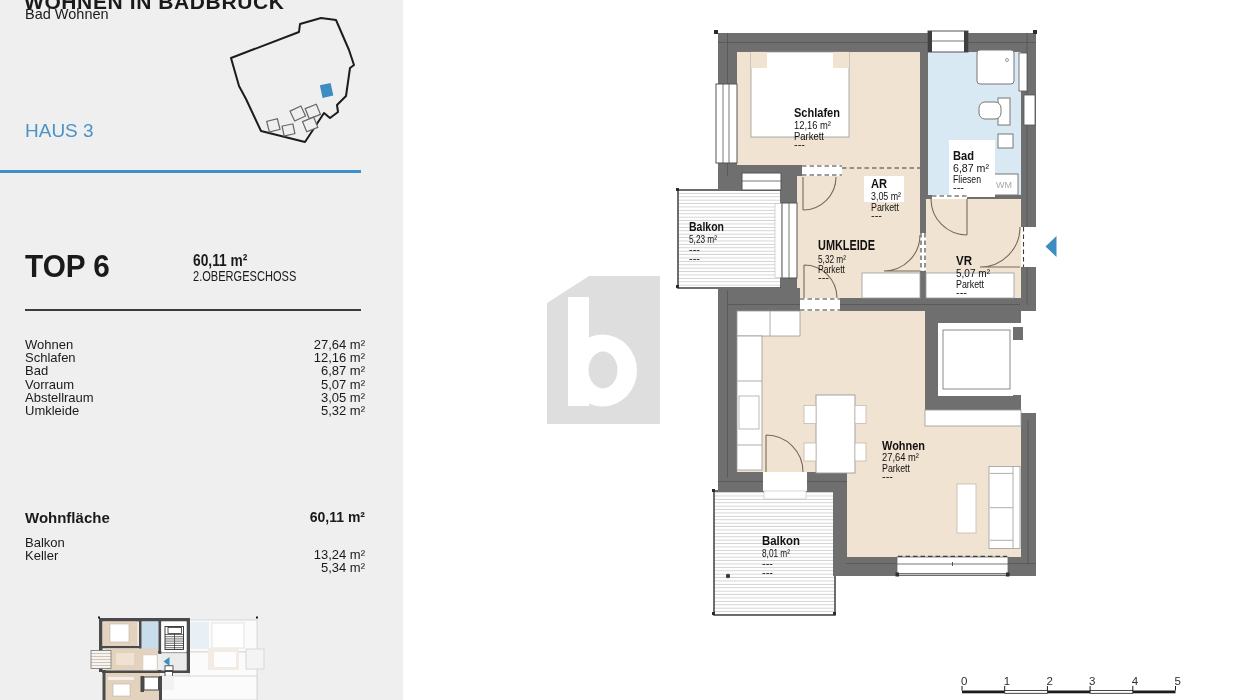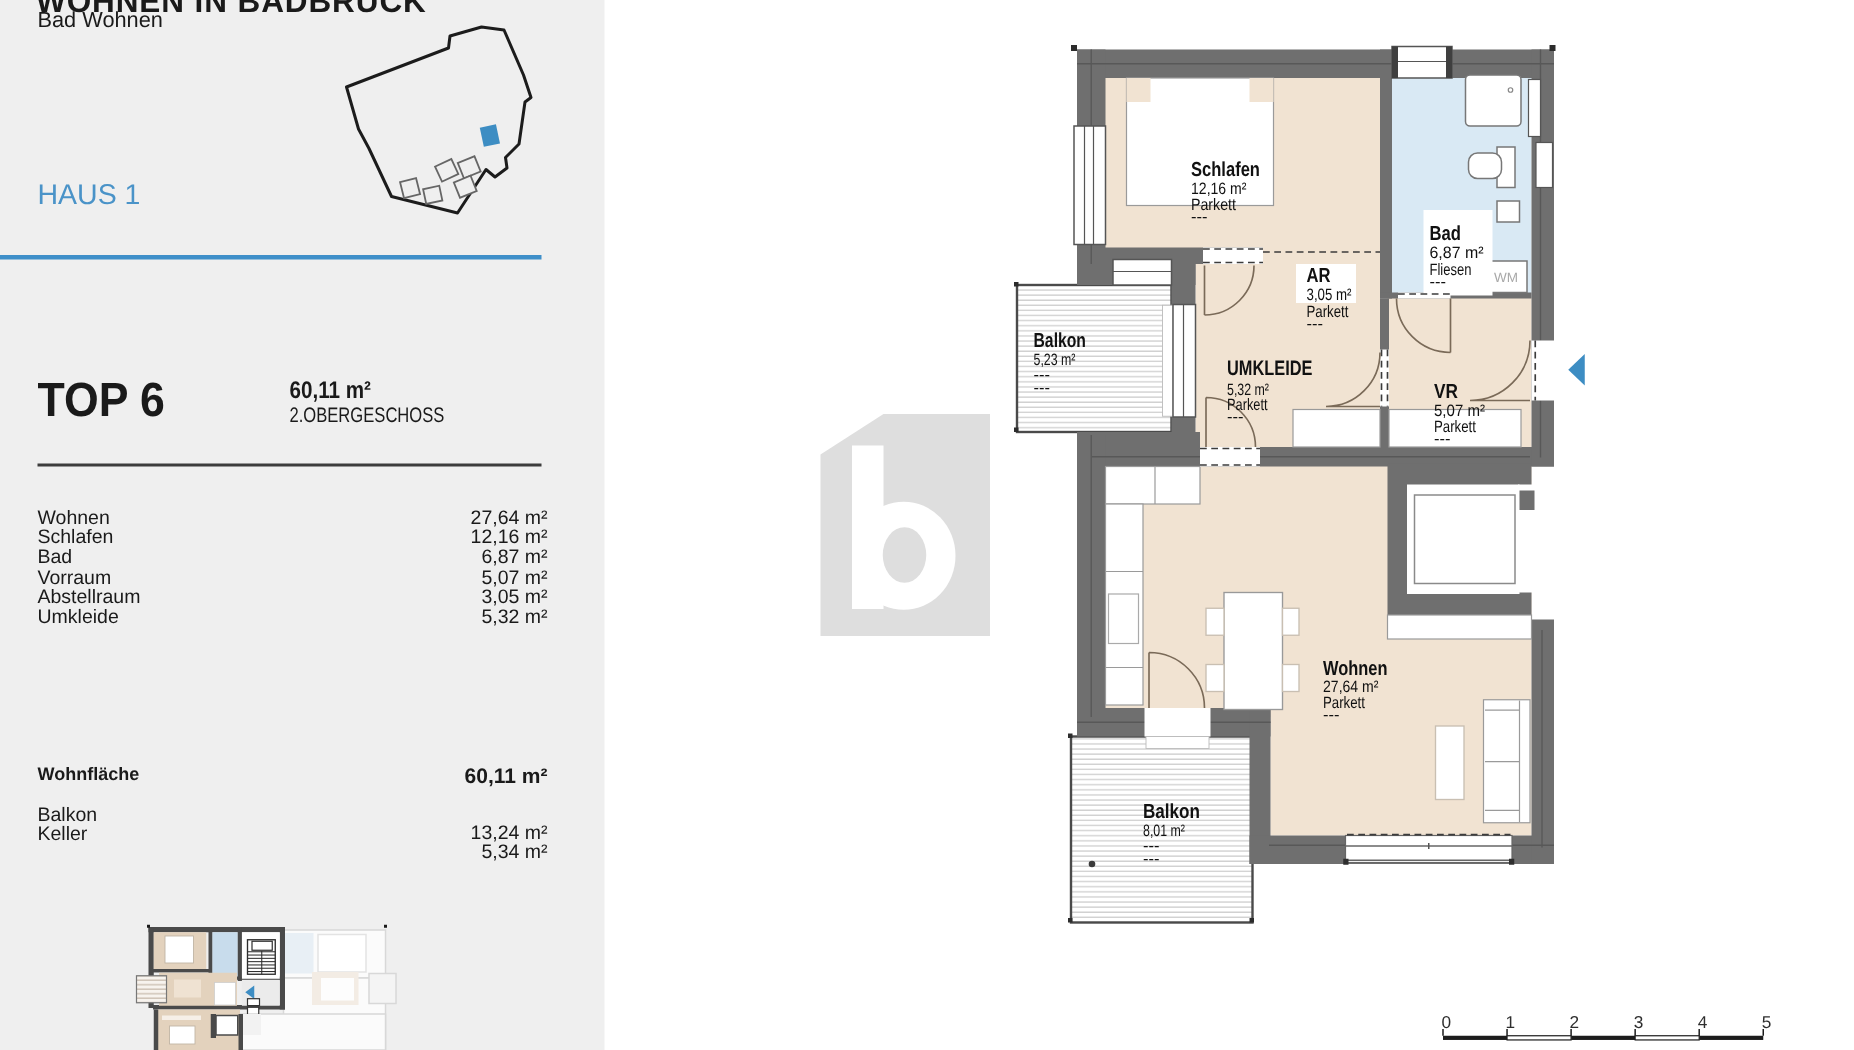--- a/index.html
+++ b/index.html
@@ -11,41 +11,41 @@
 </style>
 </head>
 <body>
 
 <div class="abs" id="leftpanel"></div>
 
 <div class="abs blk" style="left:24px;top:-10px;font-size:21px;font-weight:bold;letter-spacing:0.6px;">WOHNEN IN BADBRUCK</div>
 
 <div class="abs blk" style="left:25px;top:6px;font-size:14.5px;">Bad Wohnen</div>
 
-<div class="abs" style="left:25px;top:120px;font-size:19px;color:#4a93c8;">HAUS 1</div>
+<div class="abs" style="left:25px;top:120px;font-size:19px;color:#4a93c8;">HAUS 3</div>
 
 <div class="abs" style="left:0;top:170px;width:361px;height:3px;background:#3f8fc9;"></div>
 
 <div class="abs blk" style="left:25px;top:248px;font-size:32px;font-weight:bold;transform:scaleX(0.93);transform-origin:0 0;">TOP 6</div>
 
 <div class="abs blk" style="left:193px;top:252px;font-size:16px;font-weight:bold;transform:scaleX(0.86);transform-origin:0 0;">60,11 m²</div>
 
 <div class="abs blk" style="left:193px;top:268px;font-size:14px;transform:scaleX(0.79);transform-origin:0 0;">2.OBERGESCHOSS</div>
 
 <div class="abs" style="left:25px;top:309px;width:336px;height:2px;background:#3c3c3c;"></div>
 
 <div class="abs blk" style="left:25px;top:338px;font-size:13px;line-height:13.2px;">
 Wohnen<br>Schlafen<br>Bad<br>Vorraum<br>Abstellraum<br>Umkleide
 </div>
 
 <div class="abs blk" style="left:180px;top:338px;width:185px;font-size:13px;line-height:13.2px;text-align:right;">
 27,64 m²<br>12,16 m²<br>6,87 m²<br>5,07 m²<br>3,05 m²<br>5,32 m²
 </div>
 
-<div class="abs blk" style="left:25px;top:509px;font-size:12px;font-weight:bold;">Wohnfläche</div>
+<div class="abs blk" style="left:25px;top:509px;font-size:15px;font-weight:bold;">Wohnfläche</div>
 <div class="abs blk" style="left:180px;top:509px;width:185px;font-size:14px;font-weight:bold;text-align:right;">60,11 m²</div>
 
 <div class="abs blk" style="left:25px;top:536px;font-size:13px;line-height:13.2px;">Balkon<br>Keller</div>
 <div class="abs blk" style="left:180px;top:548px;width:185px;font-size:13px;line-height:13.2px;text-align:right;">13,24 m²<br>5,34 m²</div>
 
 <svg class="abs" style="left:0;top:0;" width="1236" height="700" viewBox="0 0 1236 700">
 <defs>
   <pattern id="hatchH" width="4" height="3.4" patternUnits="userSpaceOnUse">
     <rect width="4" height="3.4" fill="#ffffff"></rect>
     <rect y="2.5" width="4" height="0.9" fill="#d0d0d0"></rect>

